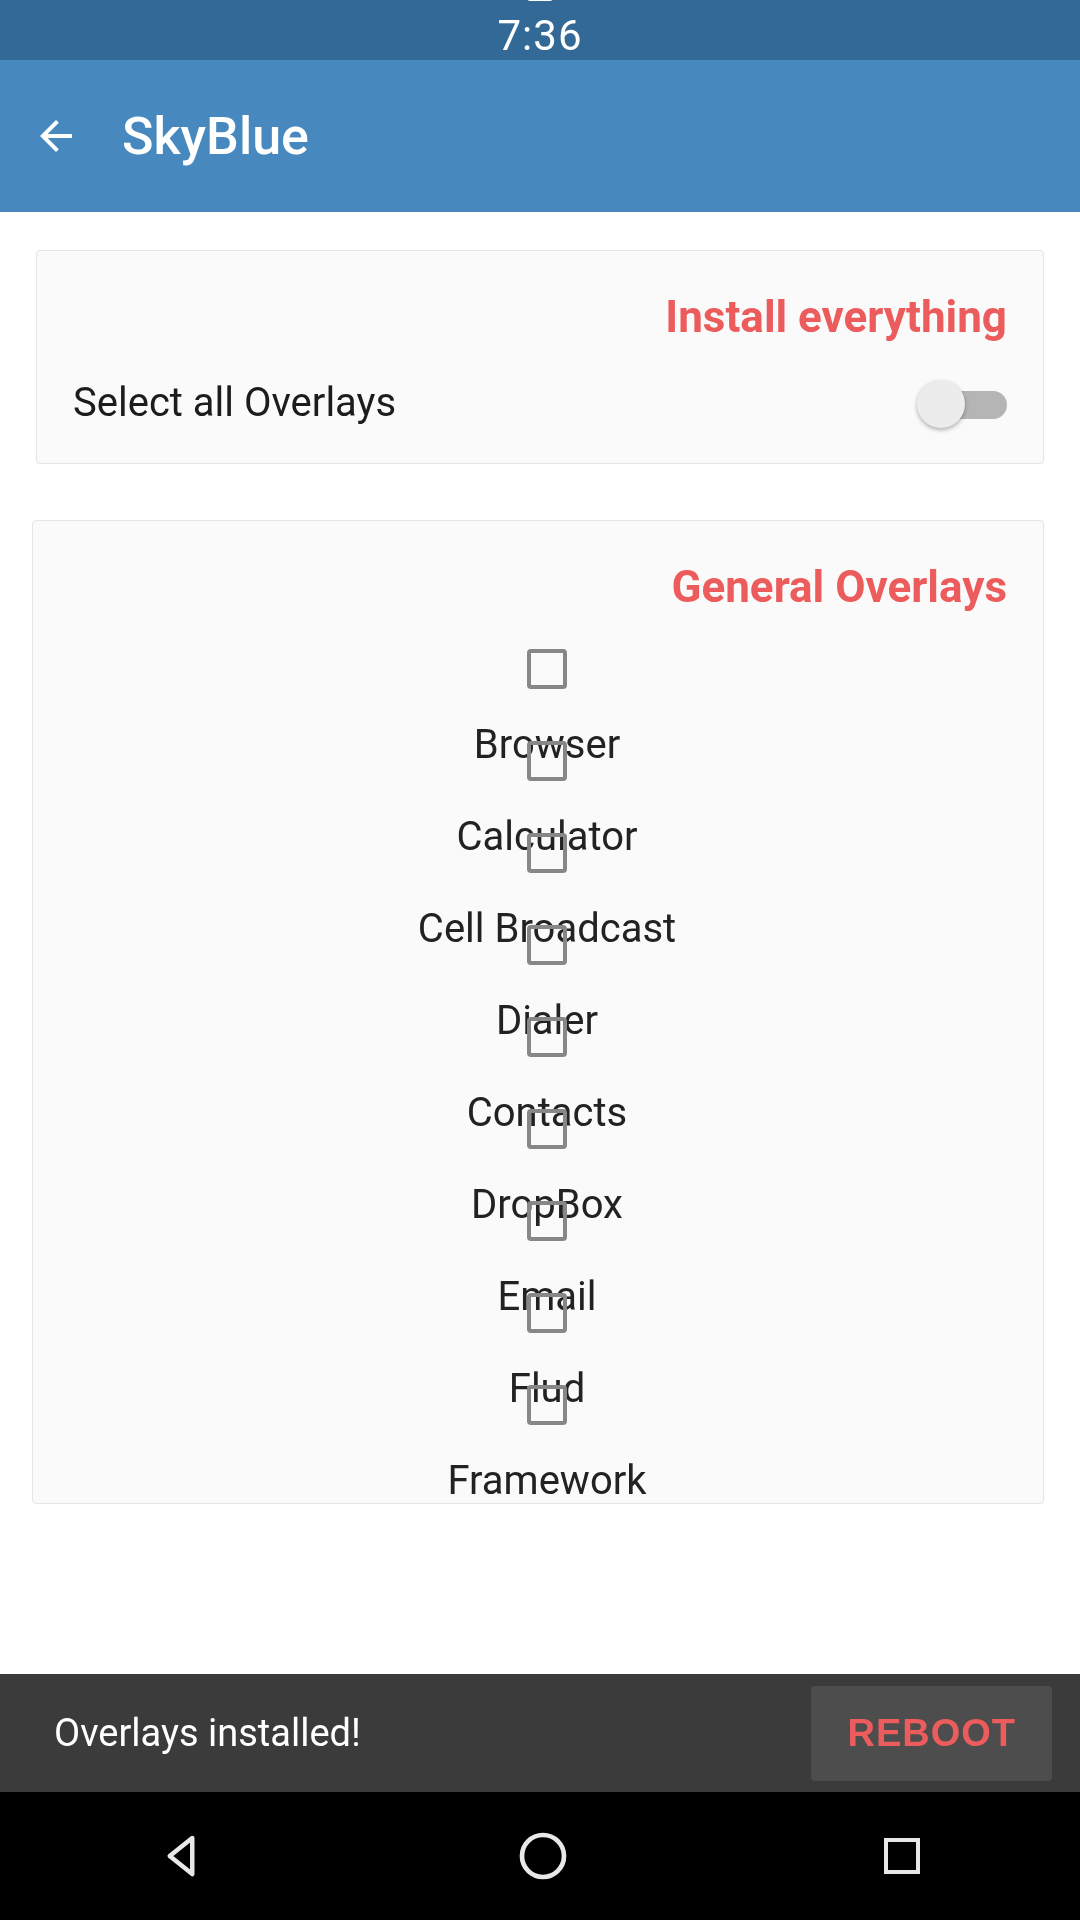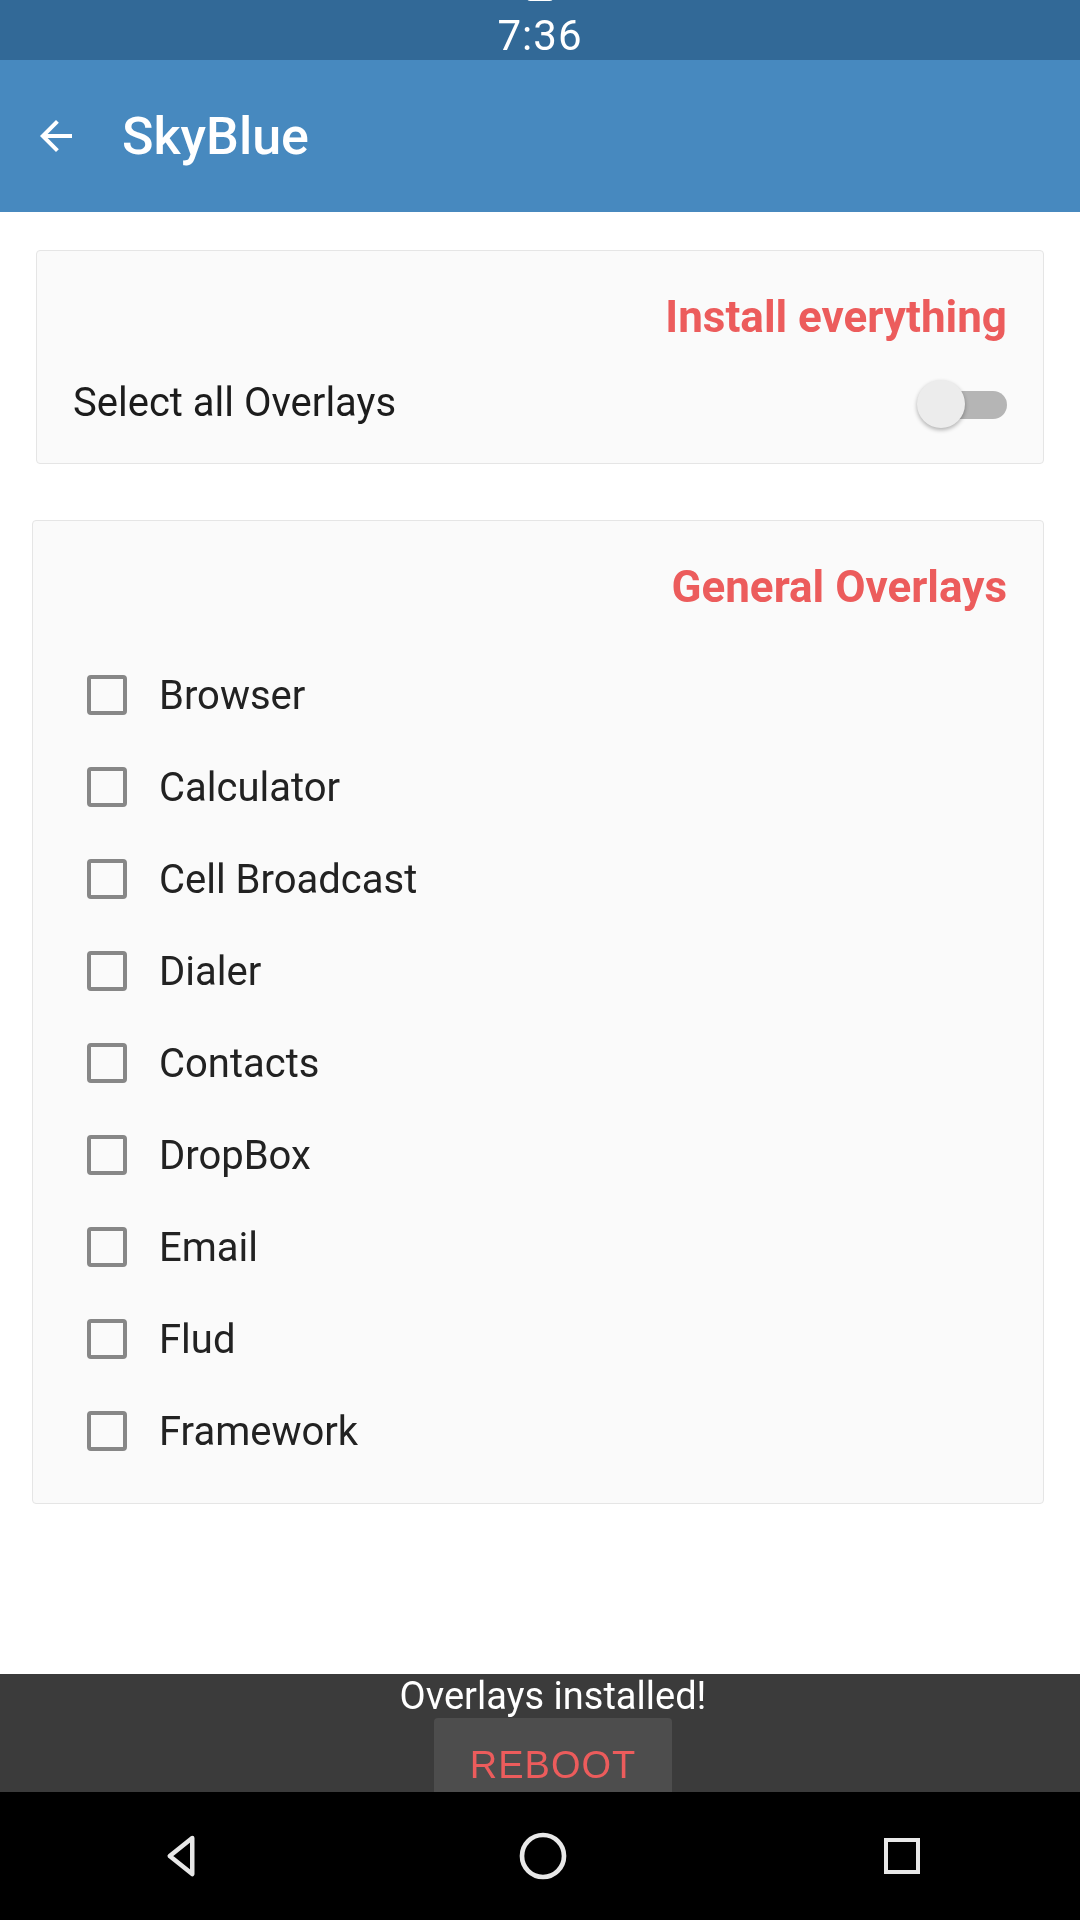--- a/index.html
+++ b/index.html
@@ -28,28 +28,28 @@
   .select-all-row { display: flex; align-items: flex-start; justify-content: space-between; }
   .select-all-label { font-size: 40px; color: #1c1c1c; }
 
   
   .toggle { width: 90px; height: 50px; position: relative; }
   .toggle-track { position: absolute; top: 12px; left: 14px; right: 0; height: 28px; background: #b5b5b5; border-radius: 14px; }
   .toggle-thumb { position: absolute; top: 1px; left: 0; width: 48px; height: 48px; background: #ececec; border-radius: 50%; box-shadow: 0 2px 4px rgba(0,0,0,0.3); }
 
   
   .check-list { padding-left: 18px; }
-  .check-row { display: flex; align-items: center; gap: 32px; height: 92px; }
+  .check-row { display: flex; align-items: center; gap: 32px; height: 92px; flex-direction: column; }
   .checkbox { width: 40px; height: 40px; border: 4px solid #878787; border-radius: 4px; flex-shrink: 0; }
   .check-label { font-size: 40px; color: #222; }
 
   
-  .snackbar { height: 118px; background: #3b3b3b; display: flex; align-items: center; justify-content: space-between; padding: 0 28px 0 54px; flex-direction: column; }
+  .snackbar { height: 118px; background: #3b3b3b; display: flex; align-items: center; justify-content: space-between; padding: 0 28px 0 54px; }
   .snackbar-text { color: #fff; font-size: 38px; }
-  .snackbar-btn { background: #4d4d4d; color: #ec5c5c; font-size: 38px; font-weight: 400; letter-spacing: 1px; border: none; padding: 26px 36px; border-radius: 4px; }
+  .snackbar-btn { background: #4d4d4d; color: #ec5c5c; font-size: 38px; font-weight: 700; letter-spacing: 1px; border: none; padding: 26px 36px; border-radius: 4px; }
 
   
   .nav-bar { height: 128px; background: #000; display: flex; align-items: center; justify-content: space-around; }
   .nav-bar svg { display: block; }
 
   
   .card.overlays { padding-bottom: 0; overflow: hidden; height: 984px; }
 </style>
 </head>
 <body>

